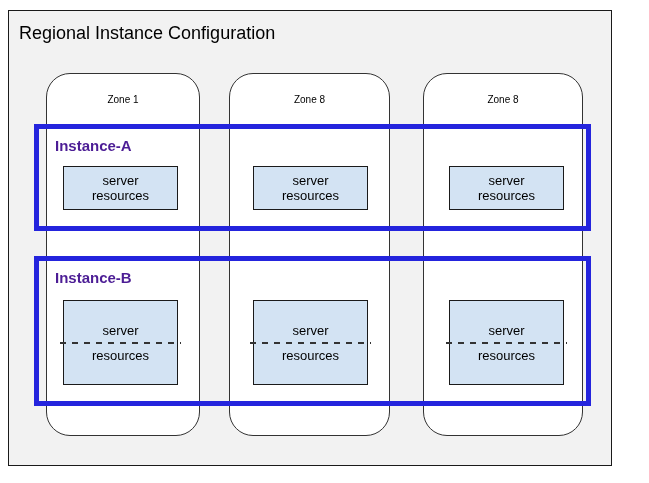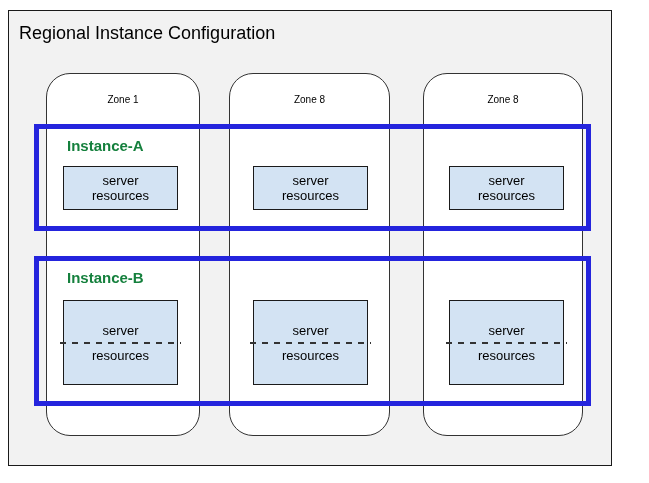--- a/index.html
+++ b/index.html
@@ -53,24 +53,24 @@
     left: 25px;
     width: 557px;
     border: 5px solid #2424dd;
     background: transparent;
     z-index: 2;
   }
   .instance-a { top: 113px; height: 107px; }
   .instance-b { top: 245px; height: 150px; }
   .instance-label {
     position: absolute;
-    left: 28px; top: 8px;
+    left: 16px; top: 8px;
     font-size: 15px;
     font-weight: bold;
-    color: #15803d;
+    color: #4c1d95;
     white-space: nowrap;
   }
   .srv {
     position: absolute;
     width: 115px;
     background: #d3e3f3;
     border: 1.5px solid #1a1a1a;
     z-index: 3;
     display: flex;
     flex-direction: column;

